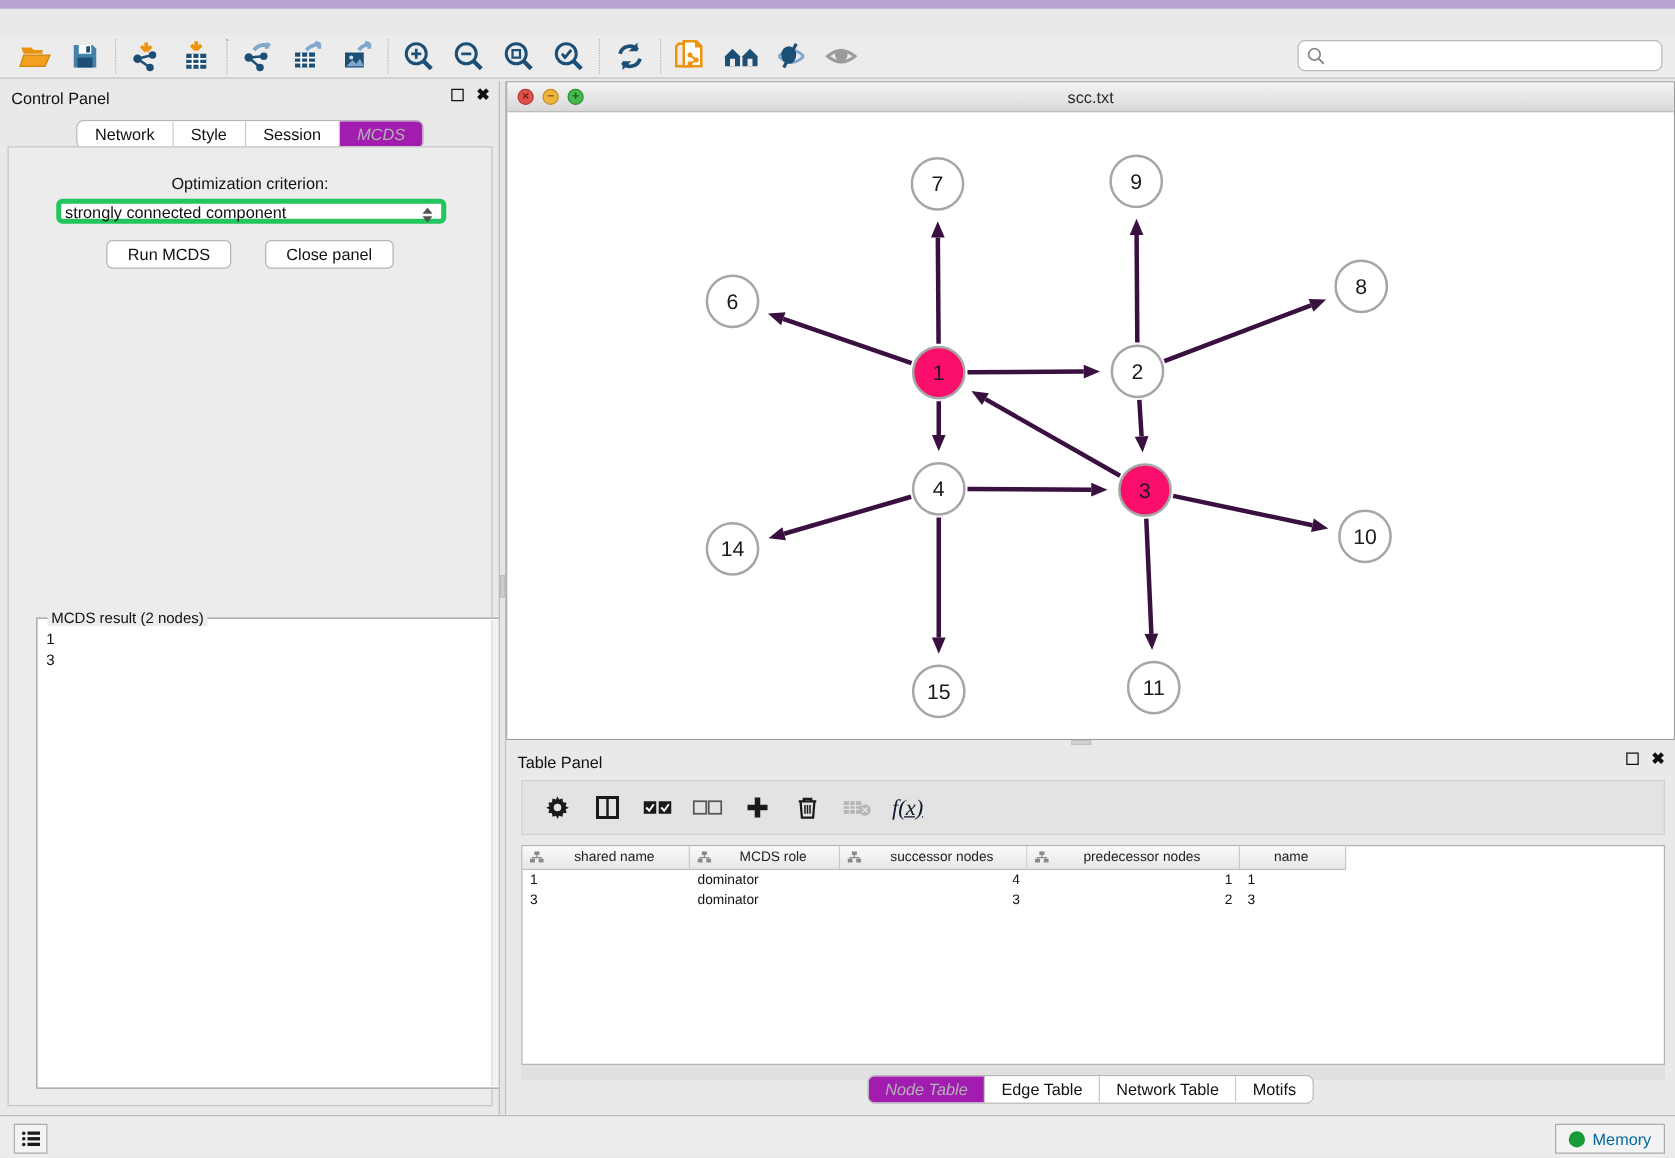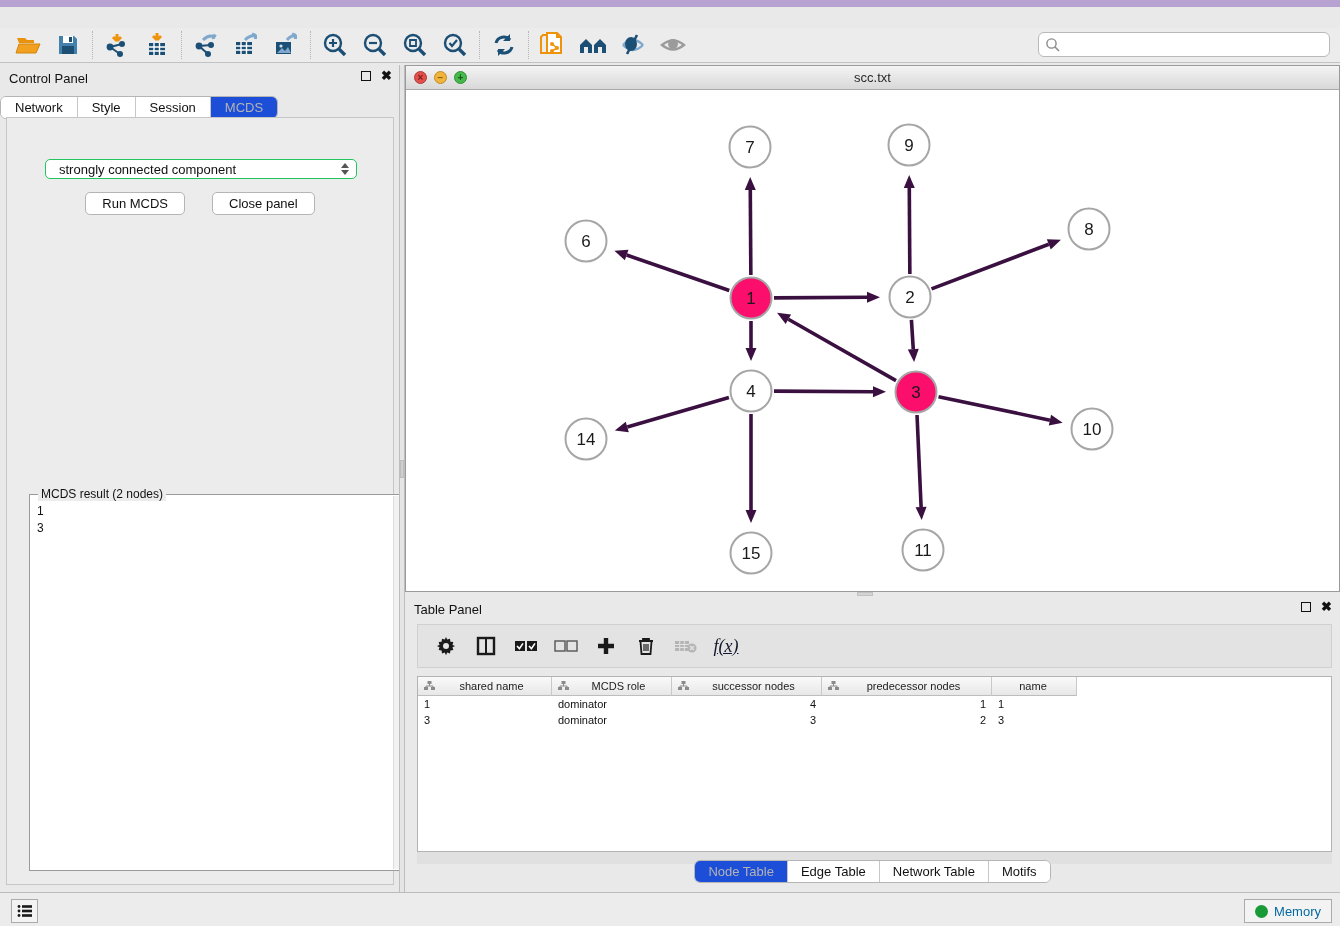--- a/index.html
+++ b/index.html
@@ -21,29 +21,29 @@
   .search-wrap input { border:none; outline:none; flex:1; font-size:12px; height:20px; background:transparent; font-family:"Liberation Sans",sans-serif; }
 
   
   .control-panel { position:absolute; left:0; top:65px; width:400px; height:827px; background:#e9e9e9; }
   .cp-header { position:absolute; left:0; top:0; width:100%; height:28px; }
   .panel-title { position:absolute; left:9px; top:6px; font-size:13px; color:#111; }
   .win-icons { position:absolute; right:8px; top:6px; display:flex; gap:10px; align-items:center; }
   .float-ico { width:10px; height:10px; border:1.6px solid #111; }
   .close-ico { font-size:13px; font-weight:bold; color:#111; line-height:10px; }
 
-  .cp-tabs { position:absolute; left:0; top:31px; width:100%; display:flex; }
+  .cp-tabs { position:absolute; left:0; top:31px; width:100%; display:flex; justify-content:center; }
   .tabgrp { display:flex; border:1px solid #b5b5b5; border-radius:6px; overflow:hidden; background:#fff; }
   .tab { font-size:13px; color:#111; background:#fff; padding:3px 14px; border-right:1px solid #c7c7c7; cursor:default; }
   .tab:last-child { border-right:none; }
-  .tab.disabled-sel { background:#1d4ed8; color:#b3b3b3; }
+  .tab.disabled-sel { background:#a21caf; color:#b3b3b3;font-style:italic; }
 
   .cp-body { position:absolute; left:6px; top:52px; width:388px; height:768px; background:#ececec; border:1px solid #c6c6c6; }
   .opt-label { position:absolute; left:0; width:100%; top:21px; text-align:center; font-size:13px; color:#111; }
-  .criterion { position:absolute; left:38px; top:41px; width:312px; height:20px; background:#fff; border:1px solid #22c55e; border-radius:5px; font-size:13px; color:#111; display:flex; align-items:center; padding-left:13px; }
+  .criterion { position:absolute; left:38px; top:41px; width:312px; height:20px; background:#fff; border:4px solid #22c55e; border-radius:5px; font-size:13px; color:#111; display:flex; align-items:center; padding-left:3px; }
   .chevrons { position:absolute; right:7px; top:3px; display:flex; flex-direction:column; gap:2px; }
   .chev-up { width:0; height:0; border-left:4px solid transparent; border-right:4px solid transparent; border-bottom:5px solid #555; }
   .chev-dn { width:0; height:0; border-left:4px solid transparent; border-right:4px solid transparent; border-top:5px solid #555; }
   .cp-buttons { position:absolute; left:0; top:74px; width:100%; display:flex; justify-content:center; gap:27px; }
   .btn { background:#fff; border:1px solid #b5b5b5; border-radius:5px; font-size:13px; color:#111; padding:3px 16px; font-family:"Liberation Sans",sans-serif; }
 
   .result-box { position:absolute; left:6px; top:376px; width:374px; height:377px; border:1px solid #9a9a9a; background:#fff;margin-left:16px; }
   .result-legend { position:absolute; left:8px; top:-8px; background:#ececec; font-size:12px; color:#111; padding:0 3px; }
   .result-text { position:absolute; left:0; top:2px; right:9px; bottom:0; font-size:12px; color:#111; padding:6px 0 0 7px; line-height:17px; white-space:pre-line; }
   .result-scroll { position:absolute; right:0; top:1px; bottom:1px; width:9px; background:#f2f2f2; border-left:1px solid #ddd; }
@@ -244,20 +244,21 @@
     </div>
     <div class="cp-tabs">
       <span class="tabgrp">
         <span class="tab">Network</span>
         <span class="tab">Style</span>
         <span class="tab">Session</span>
         <span class="tab disabled-sel">MCDS</span>
       </span>
     </div>
     <div class="cp-body">
+      <div class="opt-label">Optimization criterion:</div>
       <div class="criterion">
         <span>strongly connected component</span>
         <span class="chevrons">
           <span class="chev-up"></span>
             <span class="chev-dn"></span>
         </span>
       </div>
       <div class="cp-buttons">
         <button class="btn">Run MCDS</button>
         <button class="btn">Close panel</button>

